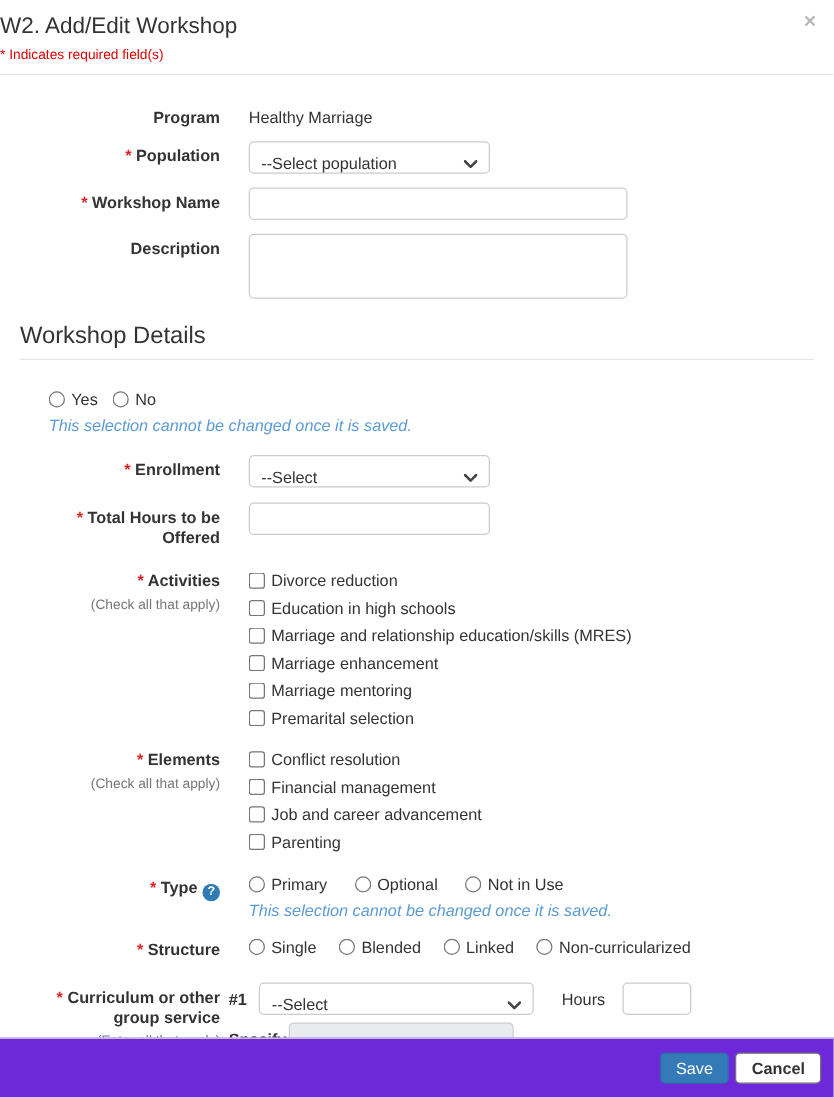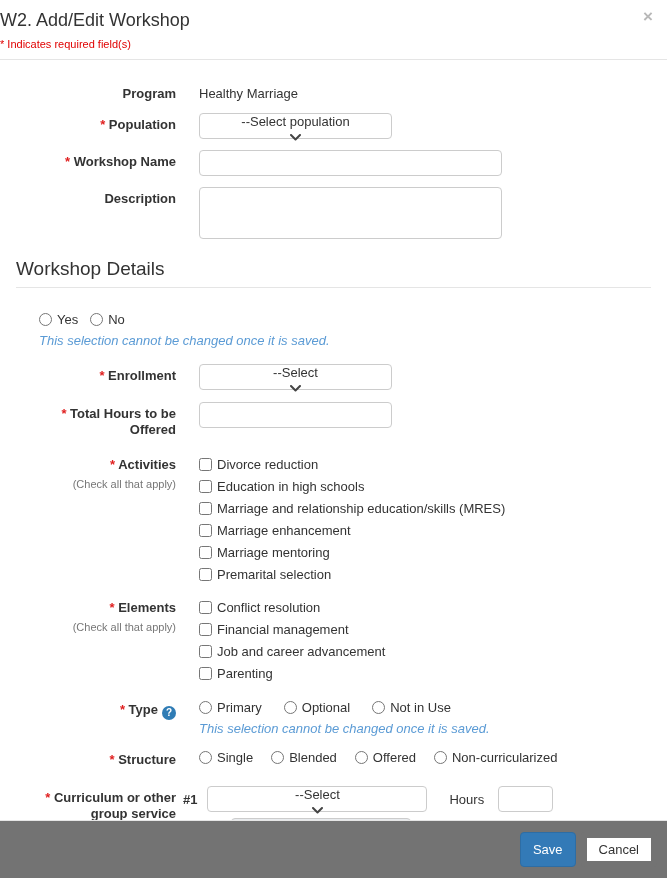--- a/index.html
+++ b/index.html
@@ -32,22 +32,22 @@
   .tinput {
     border:1px solid #ccc; border-radius:4px; height:26px; padding:3px 8px;
     font-family:"Liberation Sans",sans-serif; font-size:13px; color:#333; background:#fff;
   }
   .tarea {
     border:1px solid #ccc; border-radius:4px; width:303px; height:52px; resize:none;
     font-family:"Liberation Sans",sans-serif; font-size:13px; padding:4px 8px;
   }
   .sel {
     border:1px solid #ccc; border-radius:4px; height:26px; background:#fff;
-    display:flex; align-items:center; justify-content:space-between;
-    padding:0 9px; cursor:pointer;flex-direction:column;
+    display:flex; align-items:flex-end; justify-content:space-between;
+    padding:0 9px; cursor:pointer;
   }
   .sel .sel-text { color:#333; }
   .sel svg { flex:none; }
 
   .w193 { width:193px; } .w303 { width:303px; }
 
   
   .section-heading {
     font-size:19px; font-weight:400; color:#333;
     margin:16px 16px 0 16px; padding-bottom:7px; border-bottom:1px solid #e5e5e5;
@@ -75,27 +75,27 @@
   .specify-input { width:180px; background:#e9ecef; }
   .add-btn {
     margin-top:10px; display:inline-flex; align-items:center; gap:4px;
     background:#fff; border:1px solid #ccc; border-radius:4px; padding:3px 8px 3px 6px;
     font-size:12px; color:#333; cursor:pointer;
   }
 
   
   .footer {
     position:absolute; left:0; right:0; bottom:0;
-    border-top:1px solid #e5e5e5; padding:11px 10px; background:#737373;
+    border-top:1px solid #e5e5e5; padding:11px 10px; background:#6d28d9;
     display:flex; justify-content:flex-end; gap:5px;
   }
   .btn { border-radius:4px; padding:4px 12px; font-size:13px; cursor:pointer;
          font-family:"Liberation Sans",sans-serif; }
   .btn-save { background:#337ab7; border:1px solid #2e6da4; color:#fff; }
-  .btn-cancel { background:#fff; border:6px solid #737373; color:#333; }
+  .btn-cancel { background:#fff; border:1px solid #737373; color:#333;font-weight:bold; }
 
   .mb12 { margin-bottom:12px; } .mb11 { margin-bottom:11px; } .mb16 { margin-bottom:16px; }
   .mb18 { margin-bottom:18px; } .mb10 { margin-bottom:10px; }
 </style>
 </head>
 <body>
 
 <div class="modal-header">
   <div class="title">W2. Add/Edit Workshop</div>
   <div class="close-btn">×</div>
@@ -262,21 +262,21 @@
         <label class="choice" style="margin-right:18px;">
             <input type="radio" name="structure" style="">
             <span>Single</span>
           </label>
         <label class="choice" style="margin-right:18px;">
             <input type="radio" name="structure" style="">
             <span>Blended</span>
           </label>
         <label class="choice" style="margin-right:18px;">
             <input type="radio" name="structure" style="">
-            <span>Offered</span>
+            <span>Linked</span>
           </label>
         <label class="choice" style="margin-right:0;">
             <input type="radio" name="structure" style="">
             <span>Non-curricularized</span>
           </label>
       </div>
     </div>
   </div>
 
   <div class="row">

